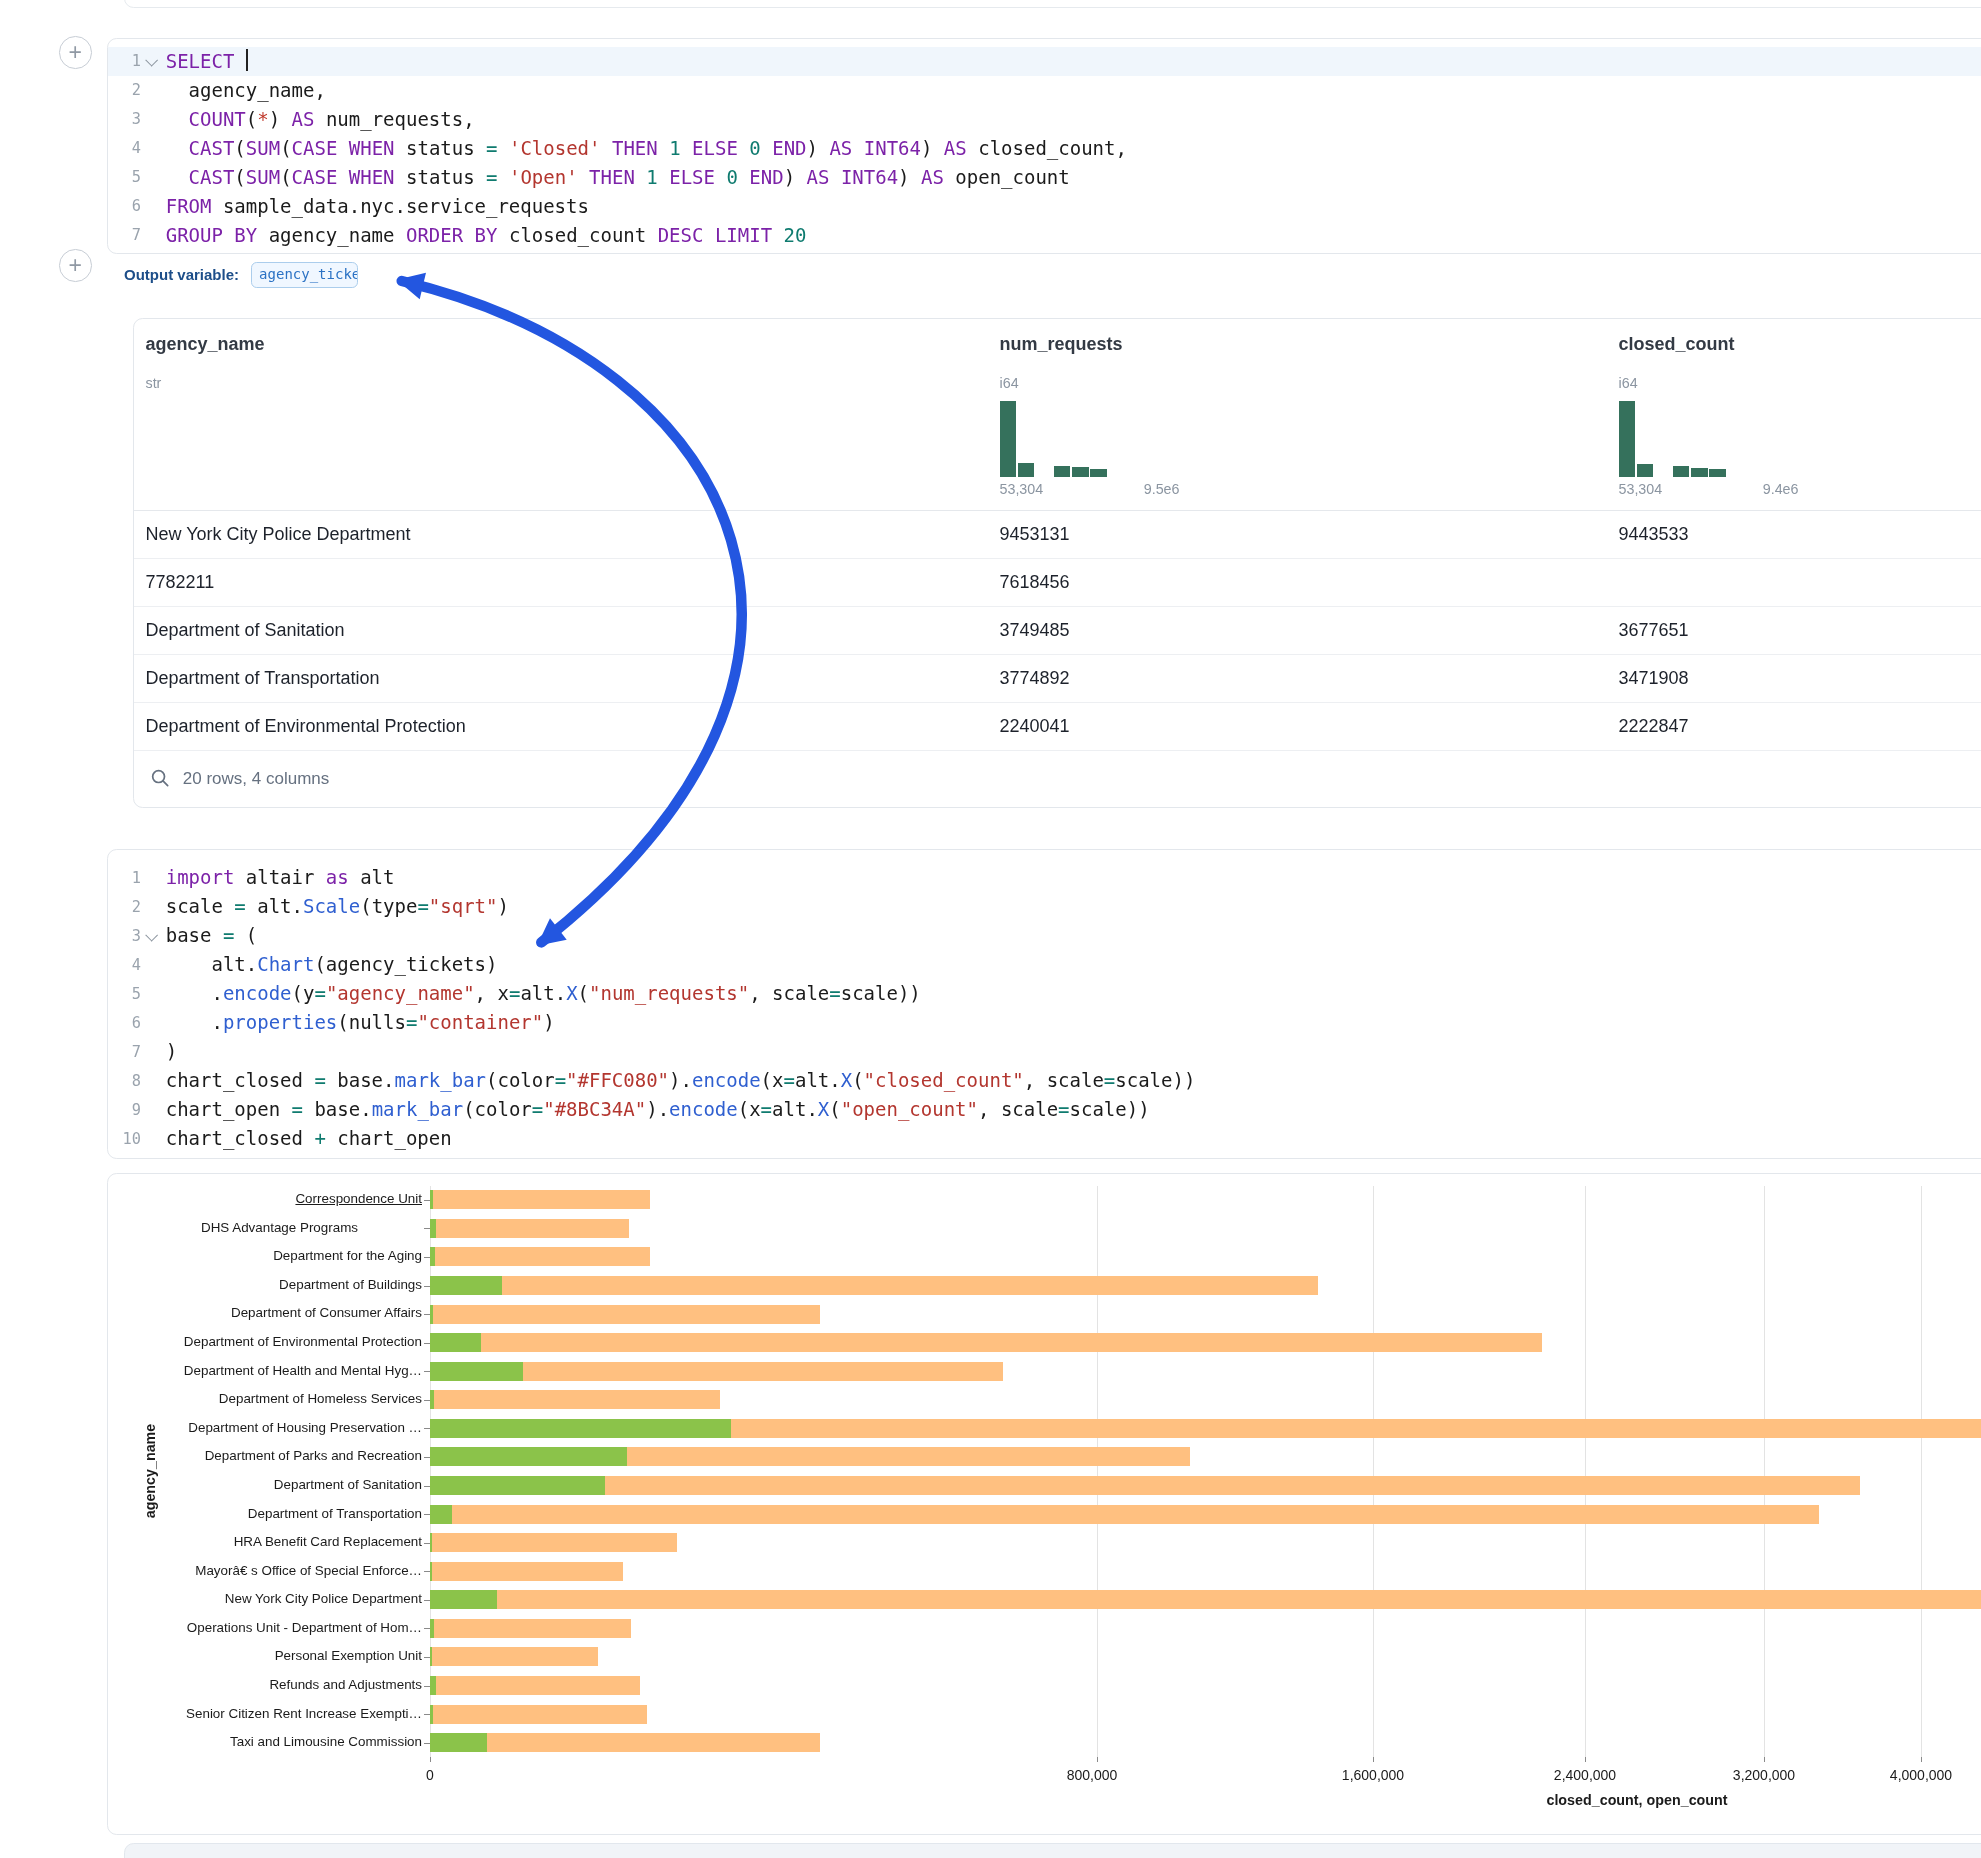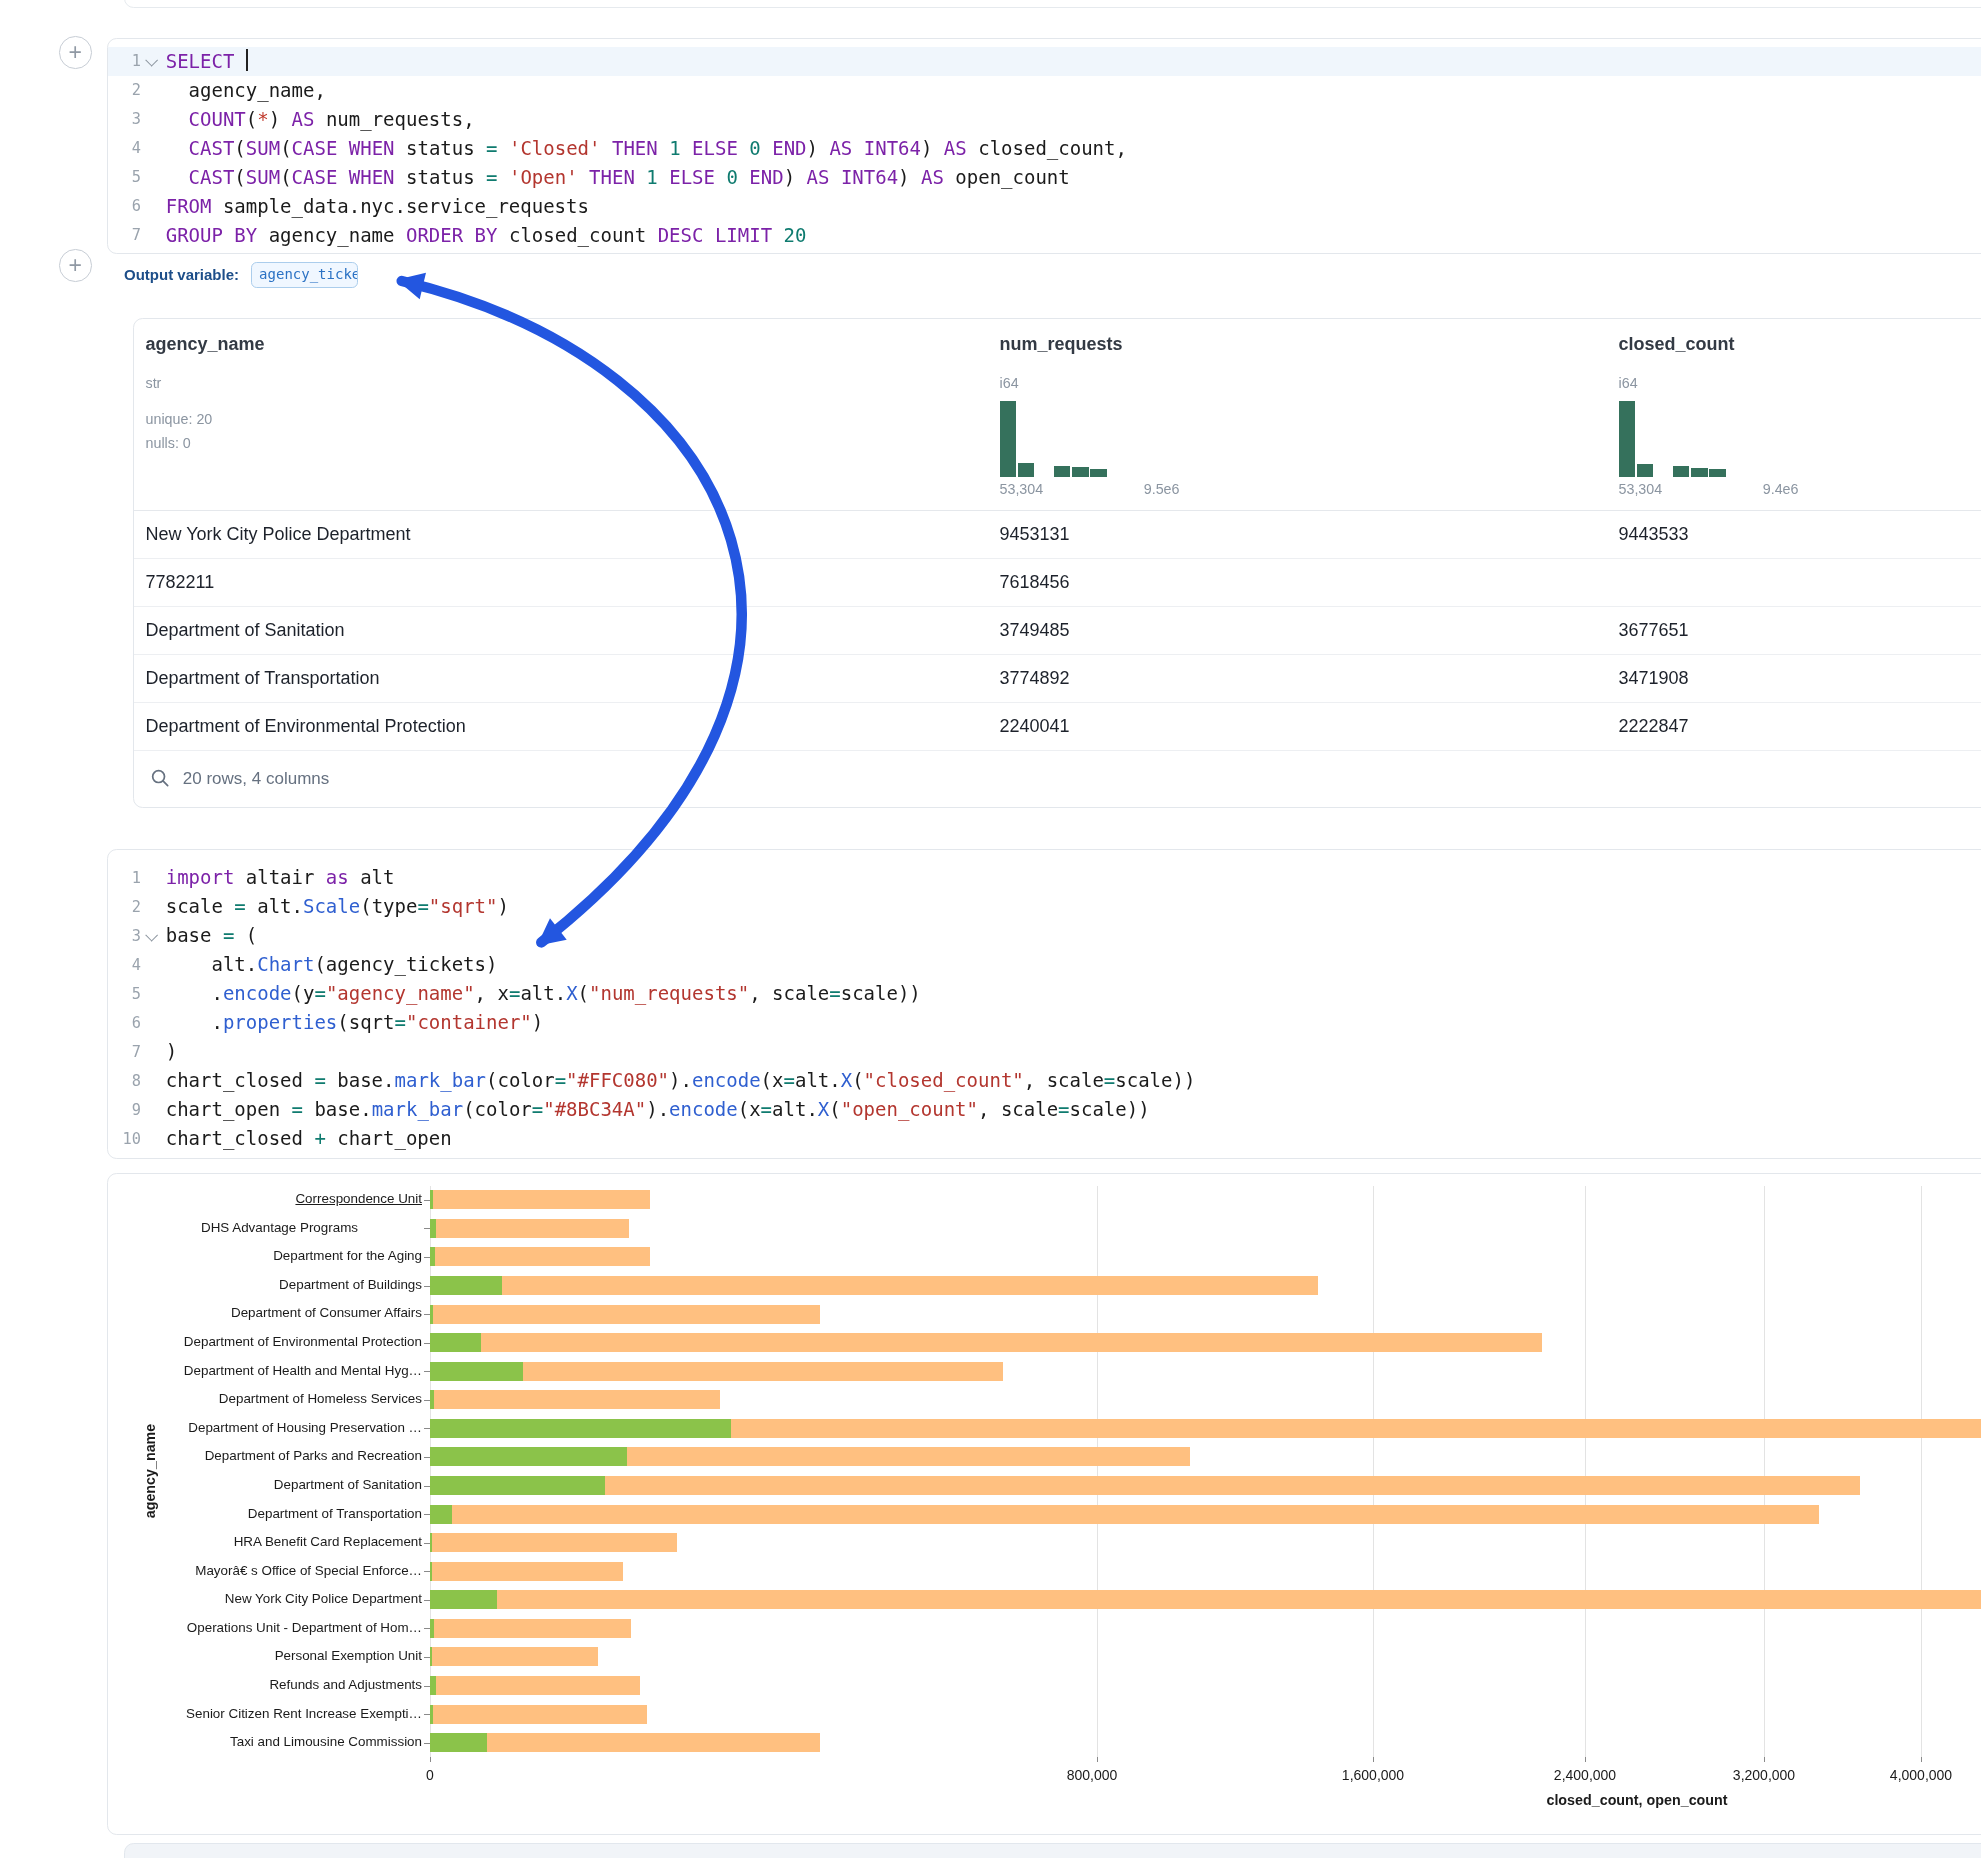--- a/index.html
+++ b/index.html
@@ -137,24 +137,20 @@
   <div class="out-row">
     <span class="out-label">Output variable:</span>
     <span class="chip">agency_tickets</span>
   </div>
 
   <section class="cell-card table-card">
     <div class="t-header" id="table-header">
         <div class="th">
           <div class="th-name">agency_name</div>
           <div class="th-type">str</div>
-          <div class="meta-block">
-            <div class="th-meta">unique: 20</div>
-            <div class="th-meta">nulls: 0</div>
-          </div>
         </div>
         <div class="th">
           <div class="th-name">num_requests</div>
           <div class="th-type">i64</div>
           <div class="hist">
             <div class="hist-bar" style="height: 100%;"></div>
             <div class="hist-bar" style="height: 18%;"></div>
             <div class="hist-bar" style="height: 0%;"></div>
             <div class="hist-bar" style="height: 14%;"></div>
             <div class="hist-bar" style="height: 13%;"></div>
@@ -262,21 +258,21 @@
             <span class="lnum">5</span>
             <span class="chev-box"></span>
           </div>
           <span class="code-content"><span class="tk-d">    .</span><span class="tk-f">encode</span><span class="tk-d">(y</span><span class="tk-o">=</span><span class="tk-s">"agency_name"</span><span class="tk-d">, x</span><span class="tk-o">=</span><span class="tk-d">alt.</span><span class="tk-f">X</span><span class="tk-d">(</span><span class="tk-s">"num_requests"</span><span class="tk-d">, scale</span><span class="tk-o">=</span><span class="tk-d">scale))</span></span>
         </div>
         <div class="code-line">
           <div class="gutter">
             <span class="lnum">6</span>
             <span class="chev-box"></span>
           </div>
-          <span class="code-content"><span class="tk-d">    .</span><span class="tk-f">properties</span><span class="tk-d">(sqrt</span><span class="tk-o">=</span><span class="tk-s">"container"</span><span class="tk-d">)</span></span>
+          <span class="code-content"><span class="tk-d">    .</span><span class="tk-f">properties</span><span class="tk-d">(nulls</span><span class="tk-o">=</span><span class="tk-s">"container"</span><span class="tk-d">)</span></span>
         </div>
         <div class="code-line">
           <div class="gutter">
             <span class="lnum">7</span>
             <span class="chev-box"></span>
           </div>
           <span class="code-content"><span class="tk-d">)</span></span>
         </div>
         <div class="code-line">
           <div class="gutter">

